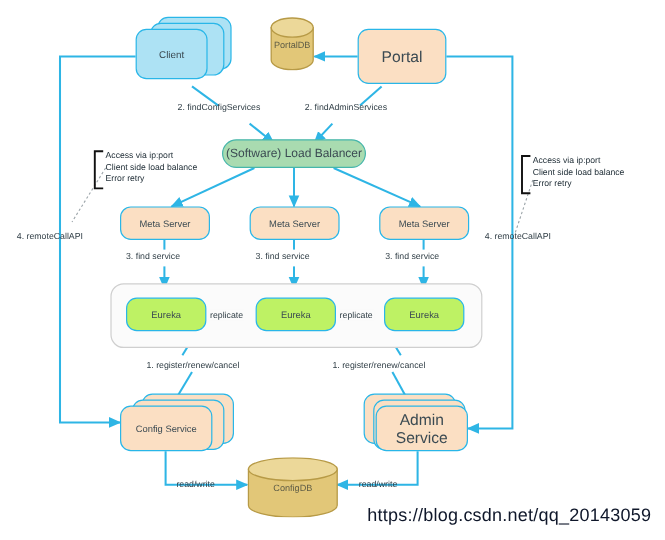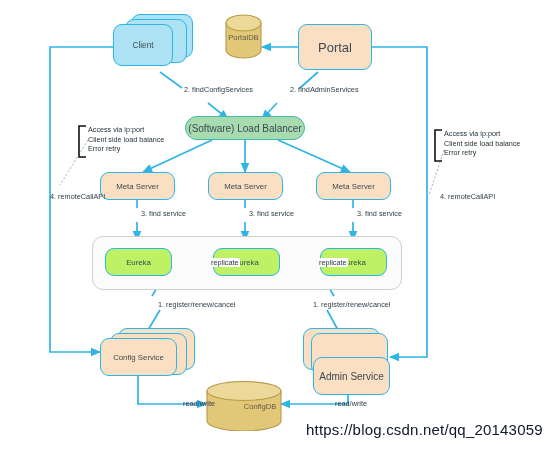--- a/index.html
+++ b/index.html
@@ -8,21 +8,21 @@
   #canvas{position:absolute;left:0;top:0;width:486px;height:450px;}
   svg.layer{position:absolute;left:0;top:0;width:554px;height:450px;overflow:visible;}
   .node{position:absolute;box-sizing:border-box;display:flex;align-items:center;
         justify-content:center;text-align:center;color:#3b4a52;}
   .box{border:1.6px solid #29b6e8;border-radius:9px;}
   .c-client{background:#ade2f4;}
   .c-peach{background:#fbdfc3;}
   .c-eureka{background:#bef264;}
   .c-green{background:#a9dbb0;border-color:#46b6ab;}
   .lbl{position:absolute;color:#2f3d45;white-space:pre;line-height:1.25;}
-  .lbl-sm{font-size:7.3px;margin-left:36px;}
+  .lbl-sm{font-size:7.3px;}
   .lbl-note{font-size:7.2px;color:#1c2a33;line-height:1.33;}
   .eureka-wrap{position:absolute;border:1.3px solid #cfcfcf;border-radius:11px;background:#fbfbfb;}
   .db-label{position:absolute;font-size:7.6px;color:#5e5c46;width:100%;text-align:center;}
   .watermark{position:absolute;font-size:15px;color:#0f172a;letter-spacing:.2px;
              font-family:"Liberation Sans",sans-serif;}
   .stack-shadow{position:absolute;border:1.6px solid #29b6e8;border-radius:9px;}
 </style>
 </head>
 <body>
 
@@ -115,28 +115,28 @@
   <div class="node box c-eureka" style="left:105px;top:248px;width:67px;height:28px;font-size:7.8px;">Eureka</div>
   <div class="node box c-eureka" style="left:213px;top:248px;width:67px;height:28px;font-size:7.8px;">Eureka</div>
   <div class="node box c-eureka" style="left:320px;top:248px;width:67px;height:28px;font-size:7.8px;">Eureka</div>
 
   <div class="stack-shadow c-peach" style="left:118px;top:328px;width:75px;height:40px;"></div>
   <div class="stack-shadow c-peach" style="left:110px;top:333px;width:75px;height:40px;"></div>
   <div class="node box c-peach" style="left:100px;top:338px;width:77px;height:38px;font-size:7.8px;">Config Service</div>
 
   <div class="stack-shadow c-peach" style="left:303px;top:328px;width:75px;height:40px;"></div>
   <div class="stack-shadow c-peach" style="left:311px;top:333px;width:75px;height:40px;"></div>
-  <div class="node box c-peach" style="left:313px;top:357px;width:77px;height:38px;font-size:10px;">Admin Service</div>
+  <div class="node box c-peach" style="left:313px;top:338px;width:77px;height:38px;font-size:13px;">Admin Service</div>
 
   <div style="position:absolute;left:206px;top:381px;width:76px;height:50px;">
     <svg width="76" height="50">
       <path d="M1,10 L1,40 A37,10 0 0 0 75,40 L75,10 Z" fill="#e2c778" stroke="#b79a46" stroke-width="1.1"></path>
       <ellipse cx="38" cy="10" rx="37" ry="9.5" fill="#ecd899" stroke="#b79a46" stroke-width="1.1"></ellipse>
     </svg>
-    <div class="db-label" style="top:21px;left:0;margin-left:16px;">ConfigDB</div>
+    <div class="db-label" style="top:21px;left:0;">ConfigDB</div>
   </div>
 
   <div class="lbl lbl-sm" style="left:148px;top:85px;">2. findConfigServices</div>
   <div class="lbl lbl-sm" style="left:254px;top:85px;">2. findAdminServices</div>
 
   <div class="lbl lbl-sm" style="left:105px;top:209px;">3. find service</div>
   <div class="lbl lbl-sm" style="left:213px;top:209px;">3. find service</div>
   <div class="lbl lbl-sm" style="left:321px;top:209px;">3. find service</div>
 
   <div class="lbl lbl-sm" style="left:174px;top:258px;background:#fbfbfb;padding:0 1px;">replicate</div>

